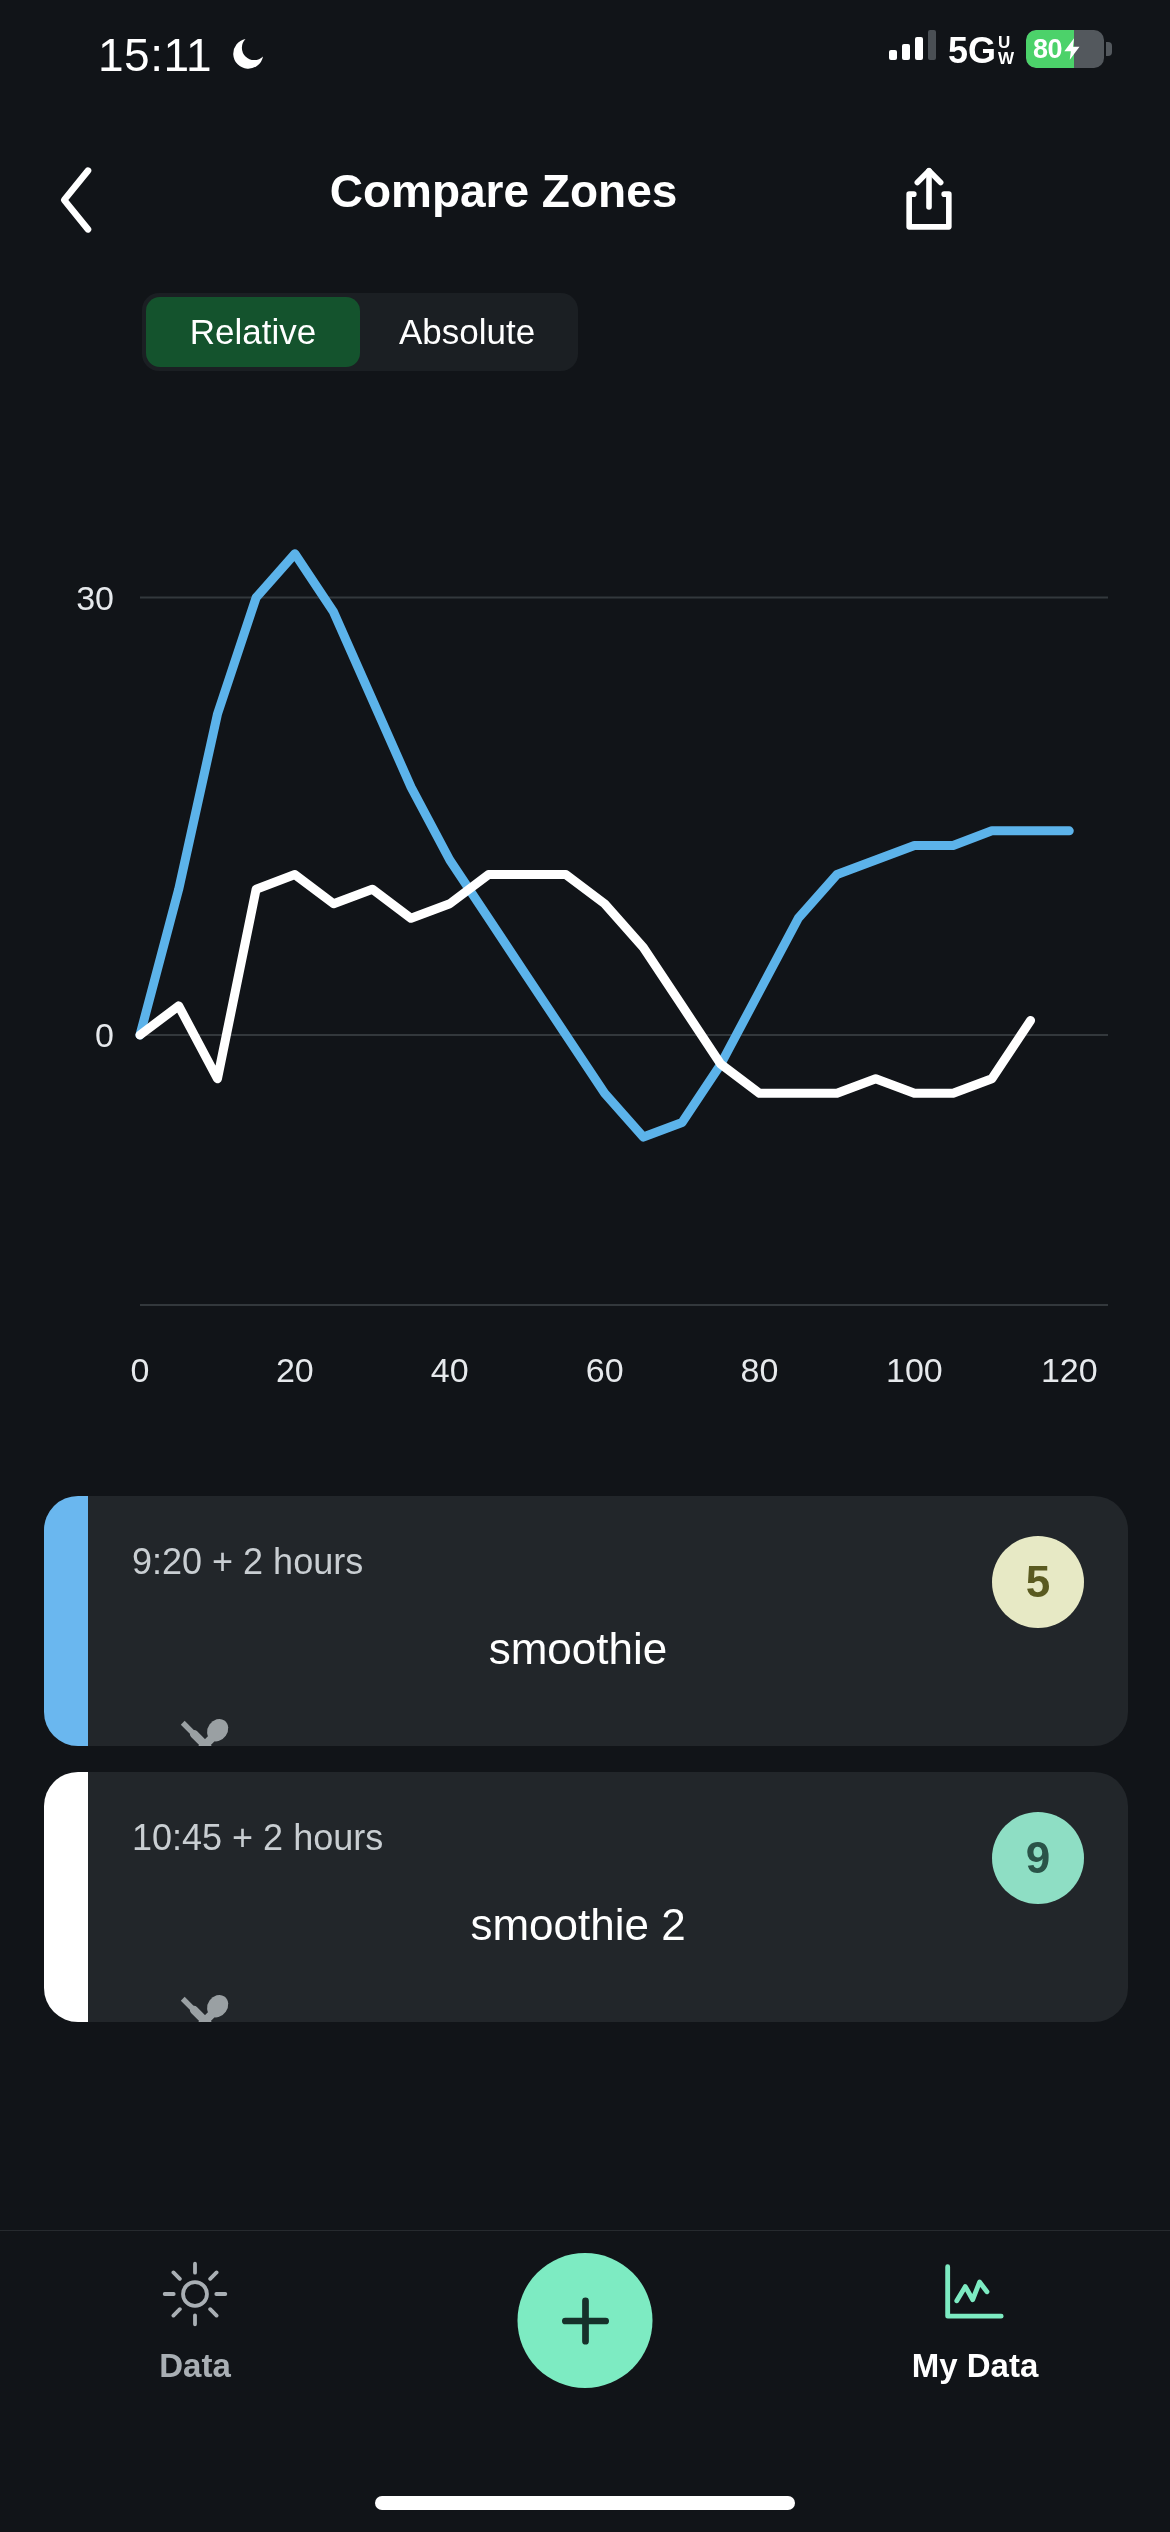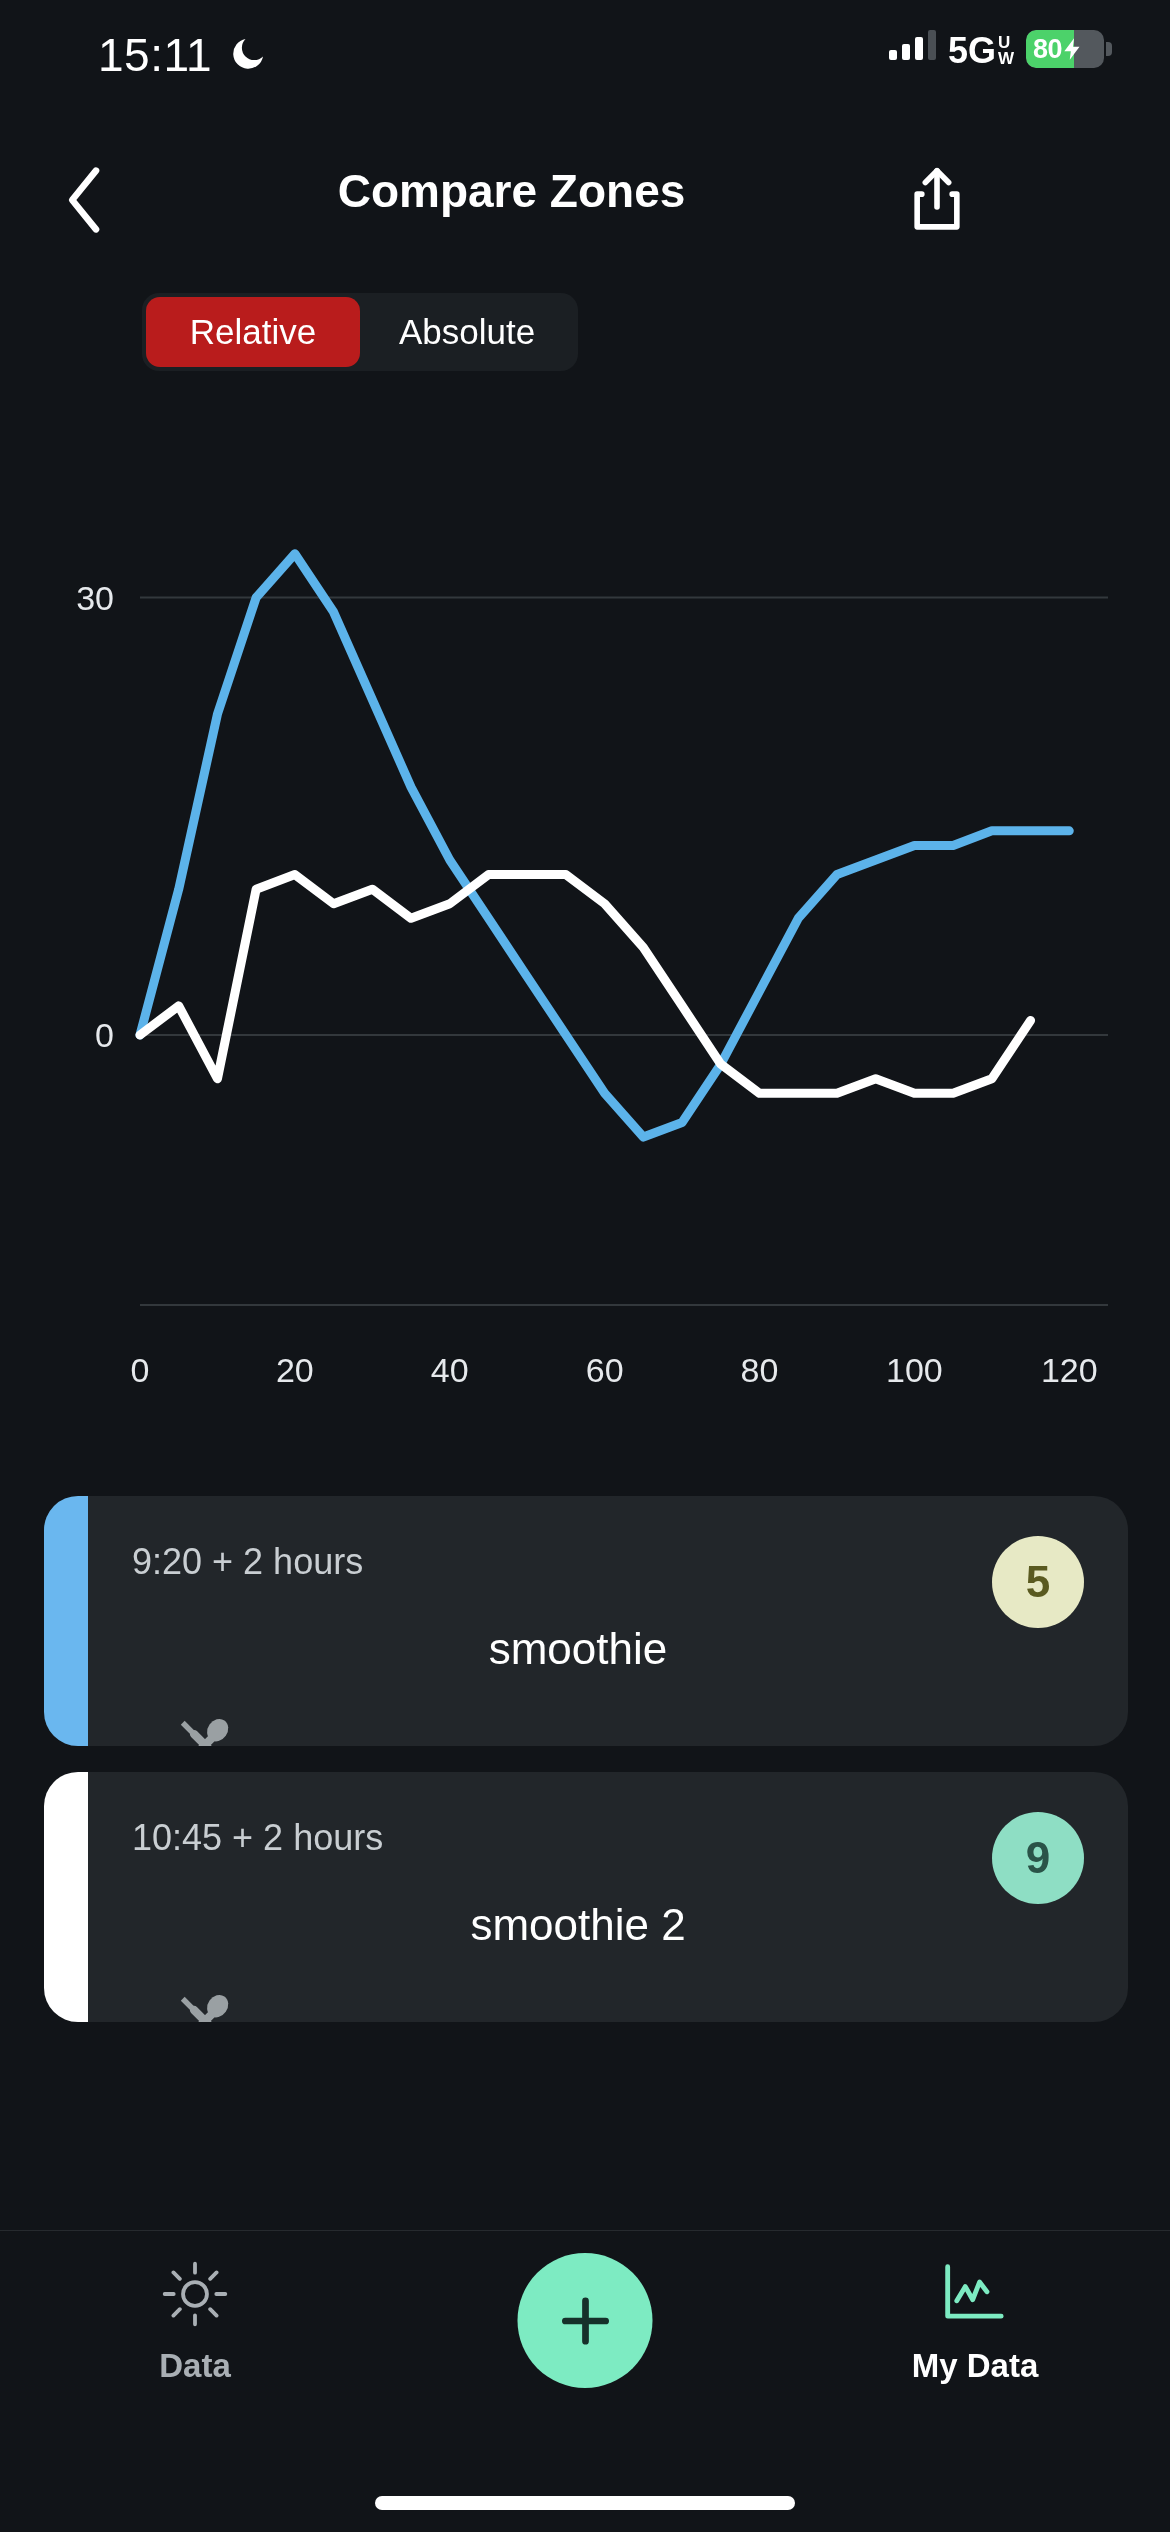--- a/index.html
+++ b/index.html
@@ -27,35 +27,35 @@
   .bars i:nth-child(4){ height:30px; background:#4a4f54; }
   .net { display:flex; align-items:center; color:#fff; font-weight:700; font-size:36px; }
   .net .uw { display:flex; flex-direction:column; font-size:17px; line-height:0.95; margin-left:2px; font-weight:700; }
   .batt { position:relative; width:78px; height:38px; border-radius:10px; background:#53585d; display:flex; align-items:center; overflow:hidden; }
   .batt .fill { position:absolute; left:0; top:0; bottom:0; width:62%; background:#4cd26a; border-radius:10px 0 0 10px; }
   .batt .pct { position:relative; z-index:2; color:#fff; font-size:27px; font-weight:700; padding-left:7px; letter-spacing:-0.5px; }
   .batt .bolt { position:relative; z-index:2; margin-left:-2px; }
   .batt-cap { width:6px; height:14px; background:#53585d; border-radius:0 4px 4px 0; margin-left:2px; }
 
   
-  .navbar { position:absolute; top:150px; left:8px; width:1007px; height:110px; }
+  .navbar { position:absolute; top:150px; left:0; width:1007px; height:110px; }
   .nav-back { position:absolute; left:32px; top:5px; width:90px; height:90px; display:flex; align-items:center; justify-content:center; }
   .nav-title { position:absolute; left:0; right:0; top:14px; text-align:center; font-size:46px; font-weight:700; color:#ffffff; }
   .nav-share { position:absolute; right:38px; top:8px; width:80px; height:84px; display:flex; align-items:center; justify-content:center; }
 
   
   .segmented {
     position:absolute; left:142px; top:293px; width:436px; height:78px;
     background:#1b1f23; border-radius:17px; display:flex; padding:4px;
   }
   .seg {
     flex:1; display:flex; align-items:center; justify-content:center;
     font-size:35px; color:#ffffff; border-radius:14px;
   }
-  .seg.active { background:#b91c1c; }
+  .seg.active { background:#14532d; }
 
   
   .chart { position:absolute; left:0; top:470px; width:1170px; height:950px; }
   .chart svg { display:block; }
 
   
   .card {
     position:absolute; left:44px; width:1084px;
     background:#22262a; border-radius:34px; overflow:hidden;
   }

